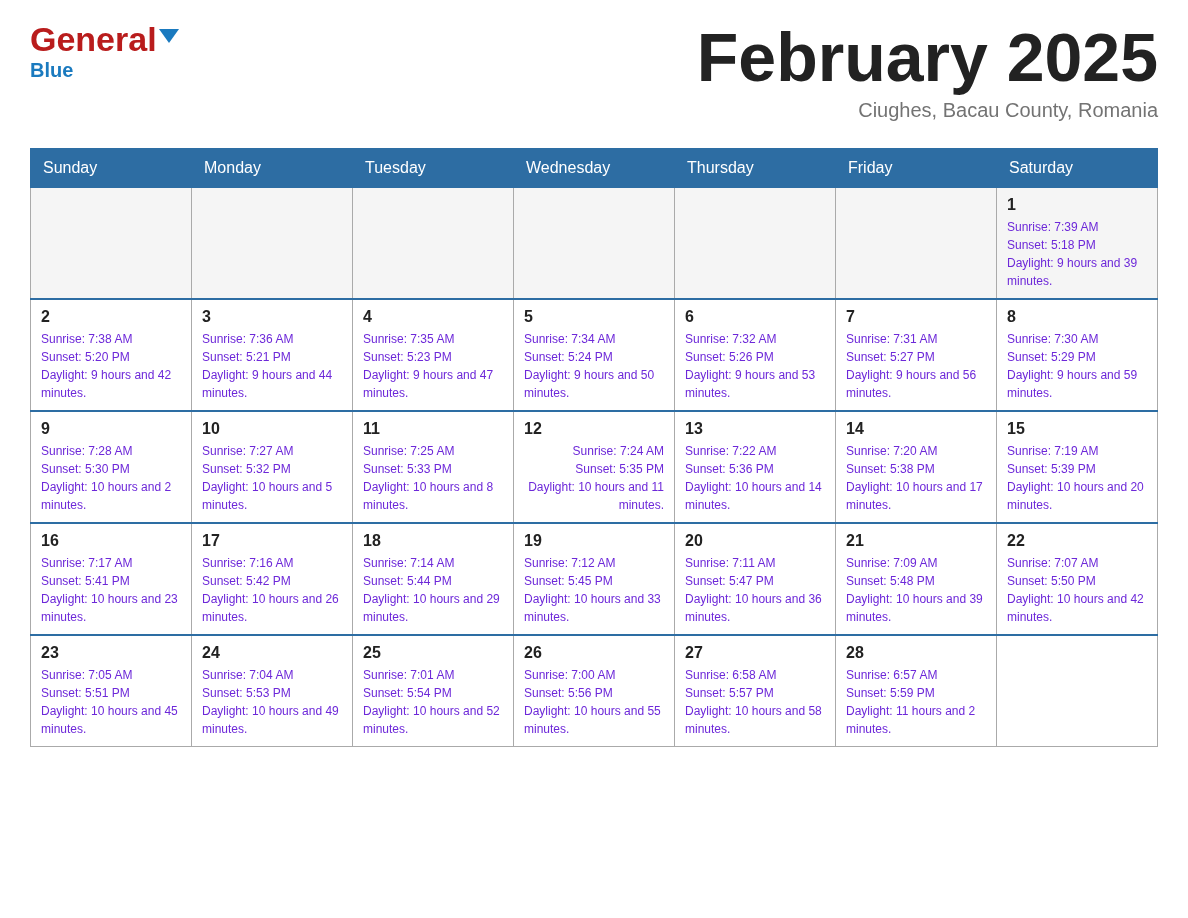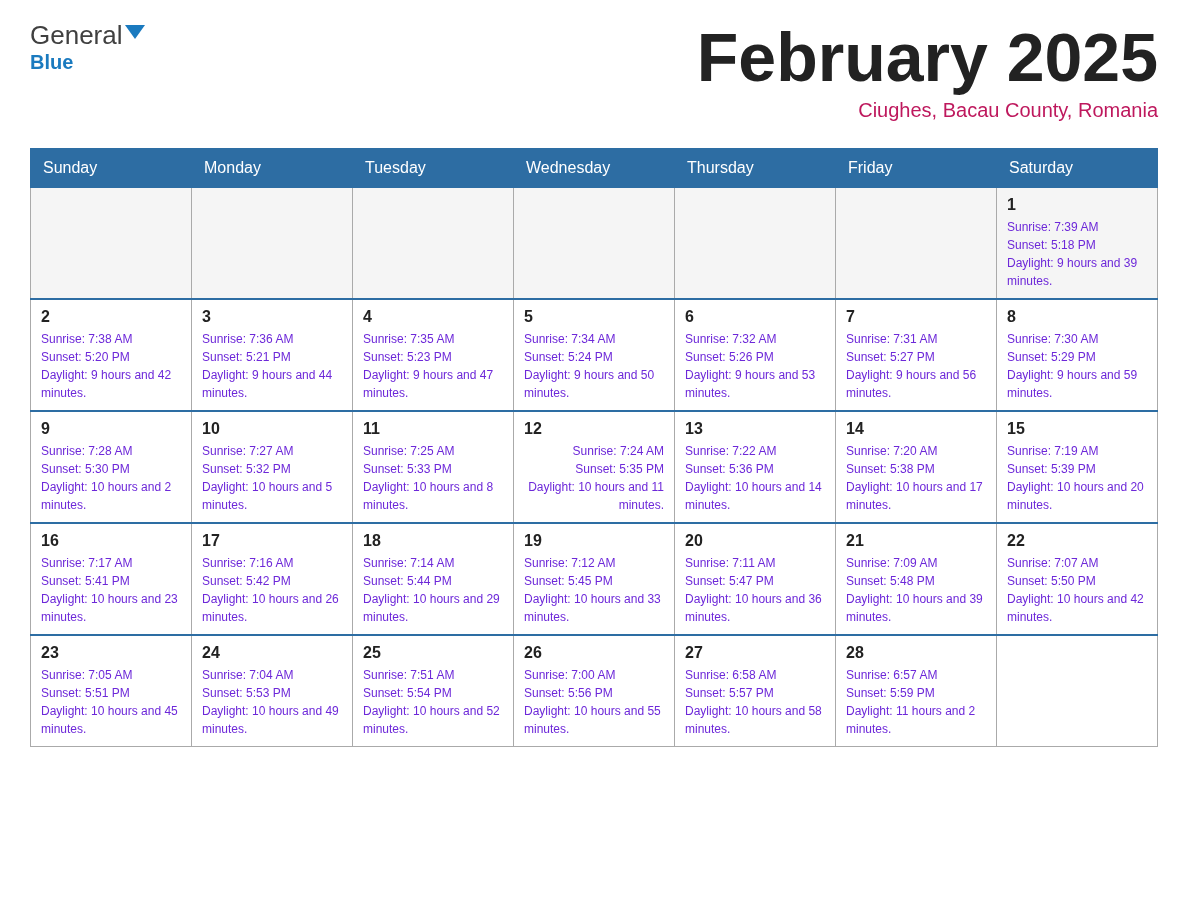--- a/index.html
+++ b/index.html
@@ -15,23 +15,23 @@
       justify-content: space-between;
       align-items: flex-start;
       margin-bottom: 10px;
     }
     .logo {
       display: flex;
       flex-direction: column;
       align-items: flex-start;
     }
     .logo-general {
-      font-size: 26px;
-      font-weight: normal;
-      color: #404040;
+      font-size: 34px;
+      font-weight: bold;
+      color: #b91c1c;
     }
     .logo-blue {
       font-size: 20px;
       font-weight: bold;
       color: #1a7abf;
     }
     .logo-triangle {
       display: inline-block;
       width: 0;
       height: 0;
@@ -47,21 +47,21 @@
       text-align: right;
     }
     .month-title {
       font-size: 68px;
       font-weight: bold;
       color: #222;
       line-height: 1.1;
     }
     .location {
       font-size: 20px;
-      color: #be185d;
+      color: #737373;
       margin-top: 4px;
     }
     .calendar {
       width: 100%;
       border-collapse: collapse;
       margin-top: 26px;
     }
     .calendar th {
       background-color: #2d6da3;
       color: #fff;
@@ -285,21 +285,21 @@
 Daylight: 10 hours and 45 minutes.</div>
         </td>
         <td>
           <span class="day-number">24</span>
           <div class="day-info" style="white-space: pre-line;">Sunrise: 7:04 AM
 Sunset: 5:53 PM
 Daylight: 10 hours and 49 minutes.</div>
         </td>
         <td>
           <span class="day-number">25</span>
-          <div class="day-info" style="white-space: pre-line;">Sunrise: 7:51 AM
+          <div class="day-info" style="white-space: pre-line;">Sunrise: 7:01 AM
 Sunset: 5:54 PM
 Daylight: 10 hours and 52 minutes.</div>
         </td>
         <td>
           <span class="day-number">26</span>
           <div class="day-info" style="white-space: pre-line;">Sunrise: 7:00 AM
 Sunset: 5:56 PM
 Daylight: 10 hours and 55 minutes.</div>
         </td>
         <td>

